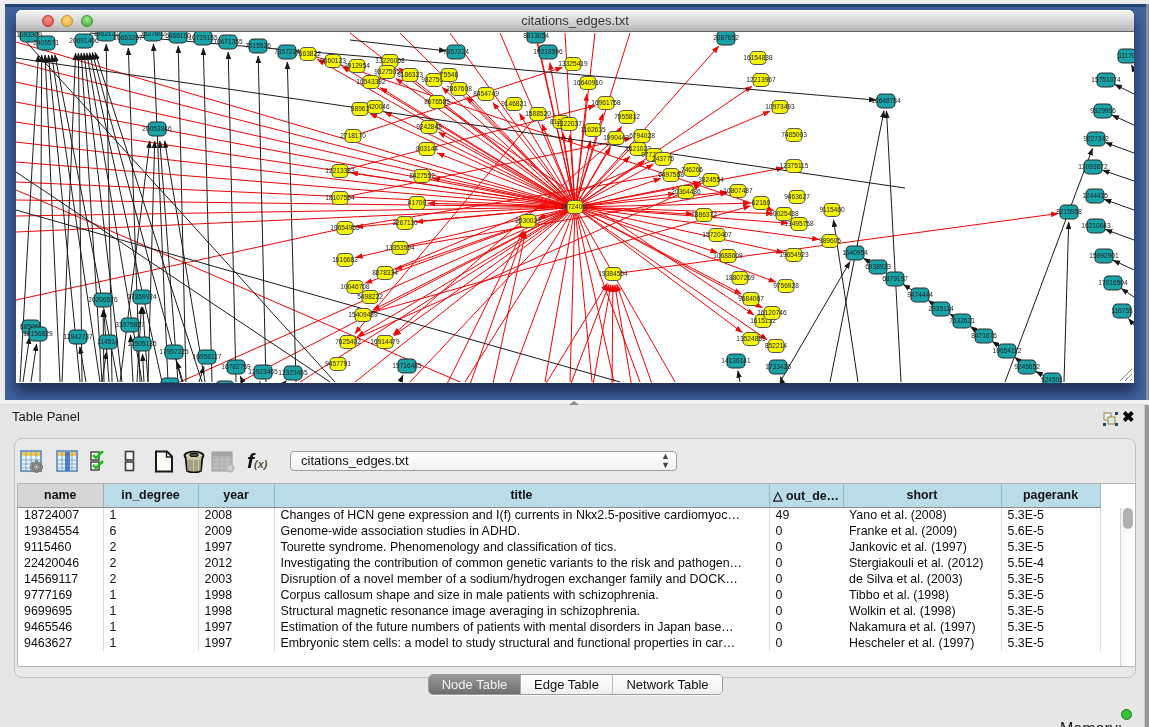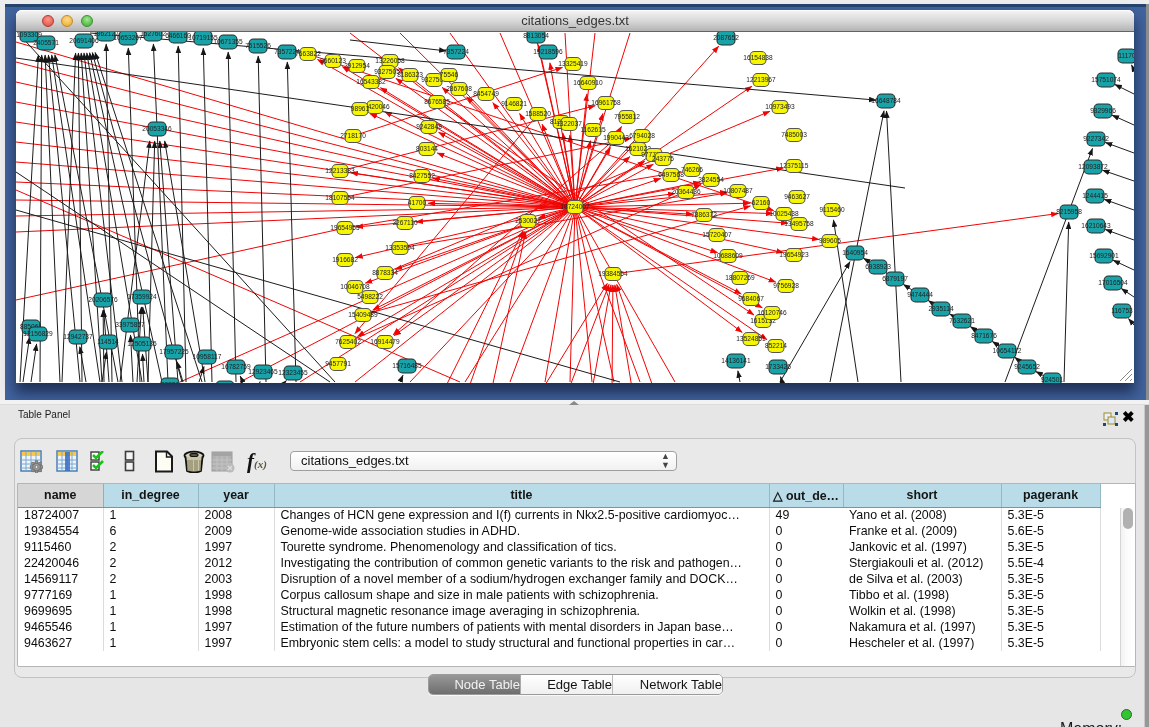--- a/index.html
+++ b/index.html
@@ -13,40 +13,40 @@
  box-shadow:inset 0 1px 0 rgba(255,255,255,.9)}
 #titlebar .title{position:absolute;left:0;right:0;top:3px;text-align:center;font-size:13px;color:#343434}
 .light{position:absolute;top:5px;width:12px;height:12px;border-radius:50%}
 #lr{left:26px;background:radial-gradient(circle at 50% 35%,#f7978c,#ee6a5e 55%,#d0473a);border:1px solid #b33a30}
 #ly{left:45px;background:radial-gradient(circle at 50% 35%,#fbd98d,#f5bf4f 55%,#dd9f2e);border:1px solid #c08c28}
 #lg{left:65px;background:radial-gradient(circle at 50% 35%,#a8e697,#62c653 55%,#47a53a);border:1px solid #3f8f34}
 #canvas{position:absolute;left:0;top:22px;width:1118px;height:351px;background:#fff;overflow:hidden}
 #panel{position:absolute;left:0;top:400px;width:1149px;height:327px;background:#e6e6e6}
 #splitbar{position:absolute;left:0;top:400px;width:1149px;height:5px;background:#f2f2f2;border-bottom:1px solid #dcdcdc}
 #splitarrow{position:absolute;left:569px;top:401px;width:0;height:0;border-left:5px solid transparent;border-right:5px solid transparent;border-bottom:4px solid #8a8a8a}
-#tphead{position:absolute;left:18px;top:409px;font-size:10px;color:#1c1c1c}
+#tphead{position:absolute;left:12px;top:409px;font-size:13px;color:#1c1c1c}
 #floaticon{position:absolute;left:1103px;top:412px}
 #closex{position:absolute;left:1122px;top:408px;font-size:15px;font-weight:bold;color:#000}
 #toolpanel{position:absolute;left:14px;top:438px;width:1122px;height:240px;border:1px solid #c3c3c3;border-radius:8px;background:#e9e9e9}
 #combo{position:absolute;left:290px;top:451px;width:387px;height:20px;border:1px solid #9f9f9f;border-radius:4px;
  background:linear-gradient(#ffffff,#f1f1f1);font-size:13px;color:#111;line-height:18px;padding-left:10px}
 #combo .arr{position:absolute;right:6px;top:0px;font-size:9px;color:#444;line-height:9px;text-align:center}
 #tablewrap{position:absolute;left:17px;top:483px;width:1119px;height:184px;background:#fff;border:1px solid #b5b5b5;border-radius:0 0 2px 2px;overflow:hidden}
 table{border-collapse:collapse;table-layout:fixed;width:1077px;font-size:12.4px}
 th{height:23px;background:#b9dce8;border-right:1px solid #93b9c8;border-bottom:1px solid #8e8e8e;font-weight:bold;color:#141414;overflow:hidden;white-space:nowrap}
 th.c0{background:#d6d6d6;border-right:1px solid #a8a8a8}
 td{height:16px;padding:0 0 0 6px;border-right:1px solid #dcdcdc;color:#0d0d0d;overflow:hidden;white-space:nowrap}
 td.c4{border-right:none}
 th.c0,td.c0{width:85px}th.c1,td.c1{width:95px}th.c2,td.c2{width:76px}th.c3,td.c3{width:495px}
 th.c4,td.c4{width:74px}th.c5,td.c5{width:158px}th.c6,td.c6{width:99px}
 #vsb{position:absolute;right:0;top:24px;width:15px;height:160px;background:linear-gradient(90deg,#f2f2f2,#fbfbfb 40%,#fff);border-left:1px solid #d5d5d5}
 #vsb .thumb{position:absolute;left:2px;top:0px;width:10px;height:21px;background:#b1b1b1;border-radius:6px}
 #tabs{position:absolute;left:428px;top:674px;height:21px;border:1px solid #9b9b9b;border-radius:5px;overflow:hidden;display:flex;
  box-shadow:0 1px 0 rgba(255,255,255,.7)}
-#tabs div{font-size:13px;line-height:19px;text-align:right}
+#tabs div{font-size:13px;line-height:19px;text-align:center}
 #tab1{width:91px;background:linear-gradient(#989898,#6e6e6e);color:#f2f2f2}
 #tab2{width:92px;background:linear-gradient(#ffffff,#f0f0f0);color:#111;border-left:1px solid #aaa}
 #tab3{width:110px;background:linear-gradient(#ffffff,#f0f0f0);color:#111;border-left:1px solid #bbb}
 #mem{position:absolute;left:1060px;top:720px;font-size:16px;color:#1a1a1a}
 #memdot{position:absolute;left:1121px;top:709px;width:11px;height:11px;border-radius:50%;background:#33c433;border:1px solid #2a6b2a}
 #rstrip-bot{position:absolute;left:1144px;top:405px;width:5px;height:322px;background:#979797;border-left:1px solid #c9c9c9}
 .ticon{position:absolute;top:450px}
 </style></head>
 <body>
 <div id="stage">
@@ -610,21 +610,21 @@
         <line x1="6" y1="5" x2="6" y2="20" stroke="#b5b5b5"></line>
         <line x1="11" y1="5" x2="11" y2="20" stroke="#b5b5b5"></line>
         <line x1="16" y1="5" x2="16" y2="20" stroke="#b5b5b5"></line>
         <line x1="1" y1="9" x2="21" y2="9" stroke="#b5b5b5"></line>
         <line x1="1" y1="13" x2="21" y2="13" stroke="#b5b5b5"></line>
         <line x1="1" y1="17" x2="21" y2="17" stroke="#b5b5b5"></line>
         <circle cx="19" cy="17" r="4.5" fill="#a8a8a8"></circle>
         <path d="M17 15 l4 4 M21 15 l-4 4" stroke="#d8d8d8" stroke-width="1.4"></path>
       </g>
     </svg>
-    <div class="ticon" style="left:247px;top:449px;width:30px;font-family:Liberation Serif, serif"><span style="font-style:italic;font-weight:bold;font-size:21px;color:#111">f</span><span style="font-style:italic;font-weight:bold;font-size:11px;color:#5a5640">(x)</span></div>
+    <div class="ticon" style="left:247px;top:449px;width:30px;font-family:Liberation Sans, sans-serif"><span style="font-style:italic;font-weight:bold;font-size:21px;color:#111">f</span><span style="font-style:italic;font-weight:bold;font-size:11px;color:#5a5640">(x)</span></div>
   <div id="combo">citations_edges.txt<span class="arr">▲<br>▼</span></div>
   <div id="tablewrap">
     <table>
       <tbody>
           <tr>
             <th class="c0">name</th>
             <th class="c1">in_degree</th>
             <th class="c2">year</th>
             <th class="c3">title</th>
           <th class="c4">△ out_de…</th>

